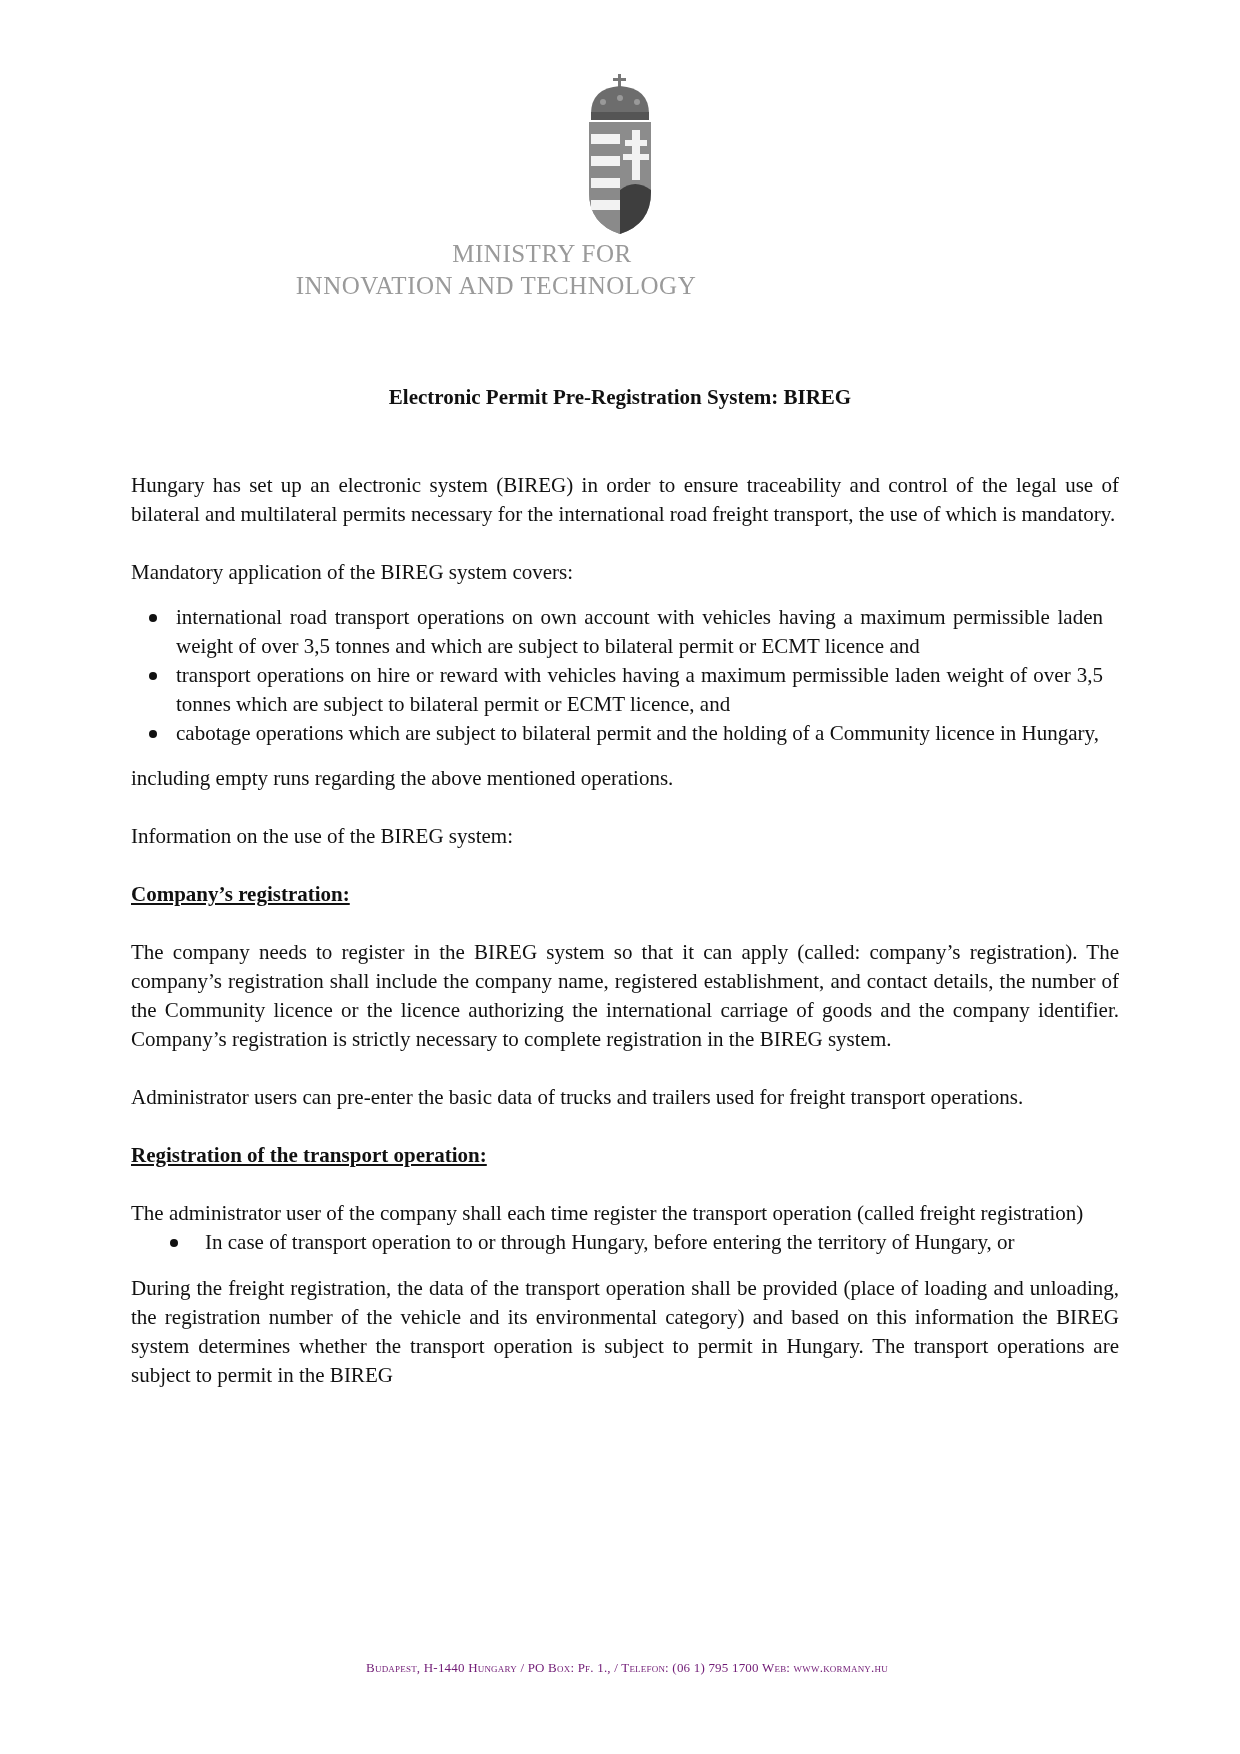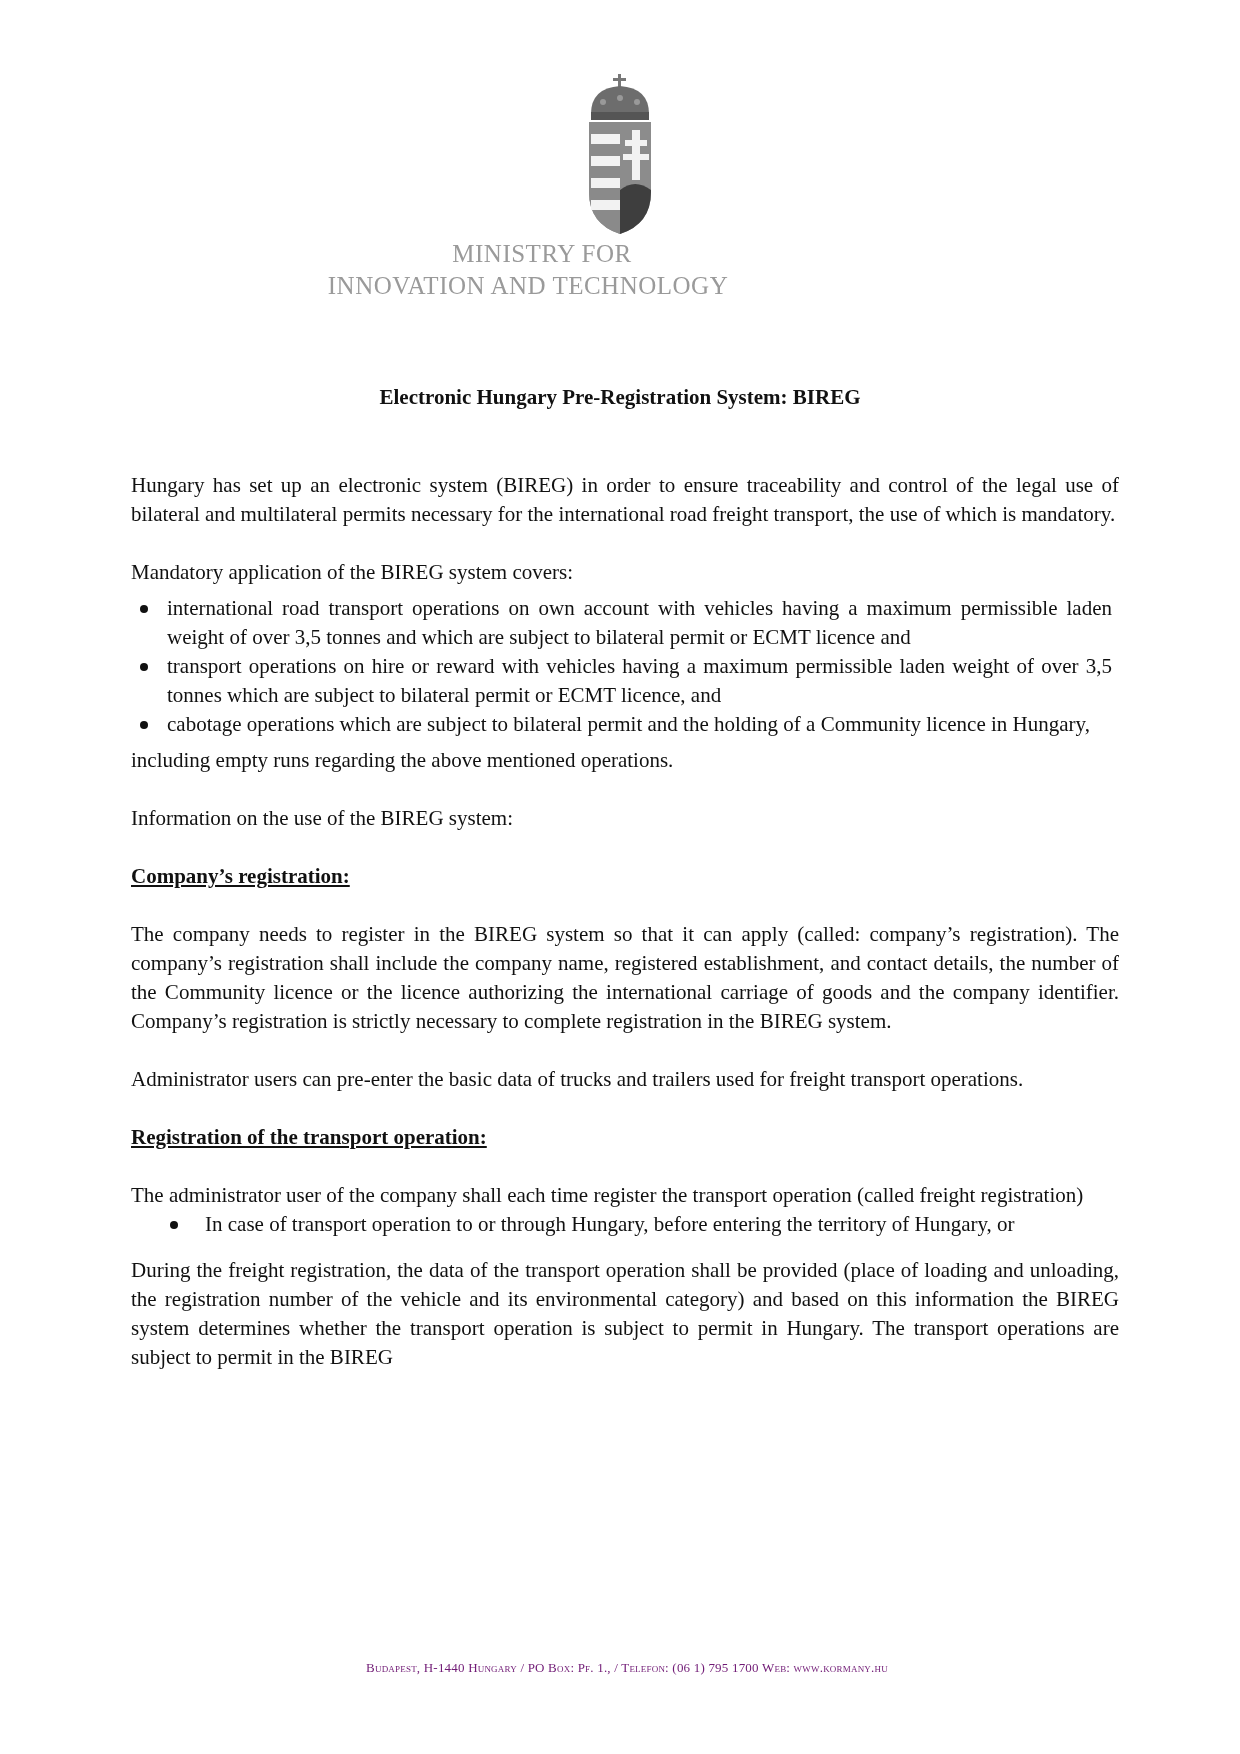--- a/index.html
+++ b/index.html
@@ -2,29 +2,29 @@
 <html><head>
 <meta charset="utf-8">
 <style>
   html, body { margin: 0; padding: 0; background: #ffffff; }
   body { width: 1240px; height: 1754px; position: relative; overflow: hidden;
          font-family: "Liberation Serif", "DejaVu Serif", serif; color: #111; }
   .crest { position: absolute; left: 583px; top: 74px; width: 74px; height: 162px; }
   .ministry { position: absolute; left: 0; width: 1240px; text-align: center; color: #9a9a9a;
               font-family: "Liberation Serif", serif; font-size: 25px; letter-spacing: 0.5px; }
   .ministry .l1 { position: absolute; left: 0; width: 1084px; top: 240px; }
-  .ministry .l2 { position: absolute; left: 0; width: 992px; top: 272px; margin-left: 32px; }
+  .ministry .l2 { position: absolute; left: 0; width: 992px; top: 272px; }
   .title { position: absolute; left: 0; width: 1240px; top: 385px; text-align: center;
            font-weight: bold; font-size: 21px; }
   .content { position: absolute; left: 131px; width: 988px; top: 471px;
              font-size: 21px; line-height: 29px; text-align: justify; }
   .content p { margin: 0 0 29px 0; }
   .content p.nomargin { margin: 0; }
   .content h2 { font-size: 21px; font-weight: bold; text-decoration: underline; margin: 0 0 29px 0; line-height: 29px; }
-  ul.b1 { list-style: none; margin: 7px; padding: 0; }
+  ul.b1 { list-style: none; margin: 16px; padding: 0; }
   ul.b1 li { position: relative; padding-left: 29px; }
   ul.b1 li .dot, ul.b2 li .dot { position: absolute; left: 2px; top: 11px; width: 8px; height: 8px; border-radius: 50%; background: #111; }
   ul.b2 { list-style: none; margin: 0 0 17px 0; padding: 0; }
   ul.b2 li { position: relative; padding-left: 74px; }
   ul.b2 li .dot { left: 39px; }
   .footer { position: absolute; left: 0; width: 1240px; top: 1660px; text-align: center;
             font-size: 13px; color: #701a75; font-variant: small-caps; letter-spacing: 0.2px; padding-left: 7px; }
 </style>
 </head>
 <body>
@@ -53,21 +53,21 @@
   <rect x="40" y="80" width="26" height="6" fill="#f2f2f2"></rect>
 
   <path d="M37,116 Q52,104 68,116 L68,118 Q68,150 37,160 Z" fill="#3e3e3e"></path>
 </svg>
 
 <div class="ministry">
   <div class="l1">MINISTRY FOR</div>
   <div class="l2">INNOVATION AND TECHNOLOGY</div>
 </div>
 
-<div class="title">Electronic Hungary Pre-Registration System: BIREG</div>
+<div class="title">Electronic Permit Pre-Registration System: BIREG</div>
 
 <div class="content">
   <p>Hungary has set up an electronic system (BIREG) in order to ensure traceability and control of the legal use of bilateral and multilateral permits necessary for the international road freight transport, the use of which is mandatory.</p>
 
   <p class="nomargin">Mandatory application of the BIREG system covers:</p>
   <ul class="b1">
     <li><span class="dot"></span><span>international road transport operations on own account with vehicles having a maximum permissible laden weight of over 3,5 tonnes and which are subject to bilateral permit or ECMT licence and</span></li>
     <li><span class="dot"></span><span>transport operations on hire or reward with vehicles having a maximum permissible laden weight of over 3,5 tonnes which are subject to bilateral permit or ECMT licence, and</span></li>
     <li><span class="dot"></span><span>cabotage operations which are subject to bilateral permit and the holding of a Community licence in Hungary,</span></li>
   </ul>

